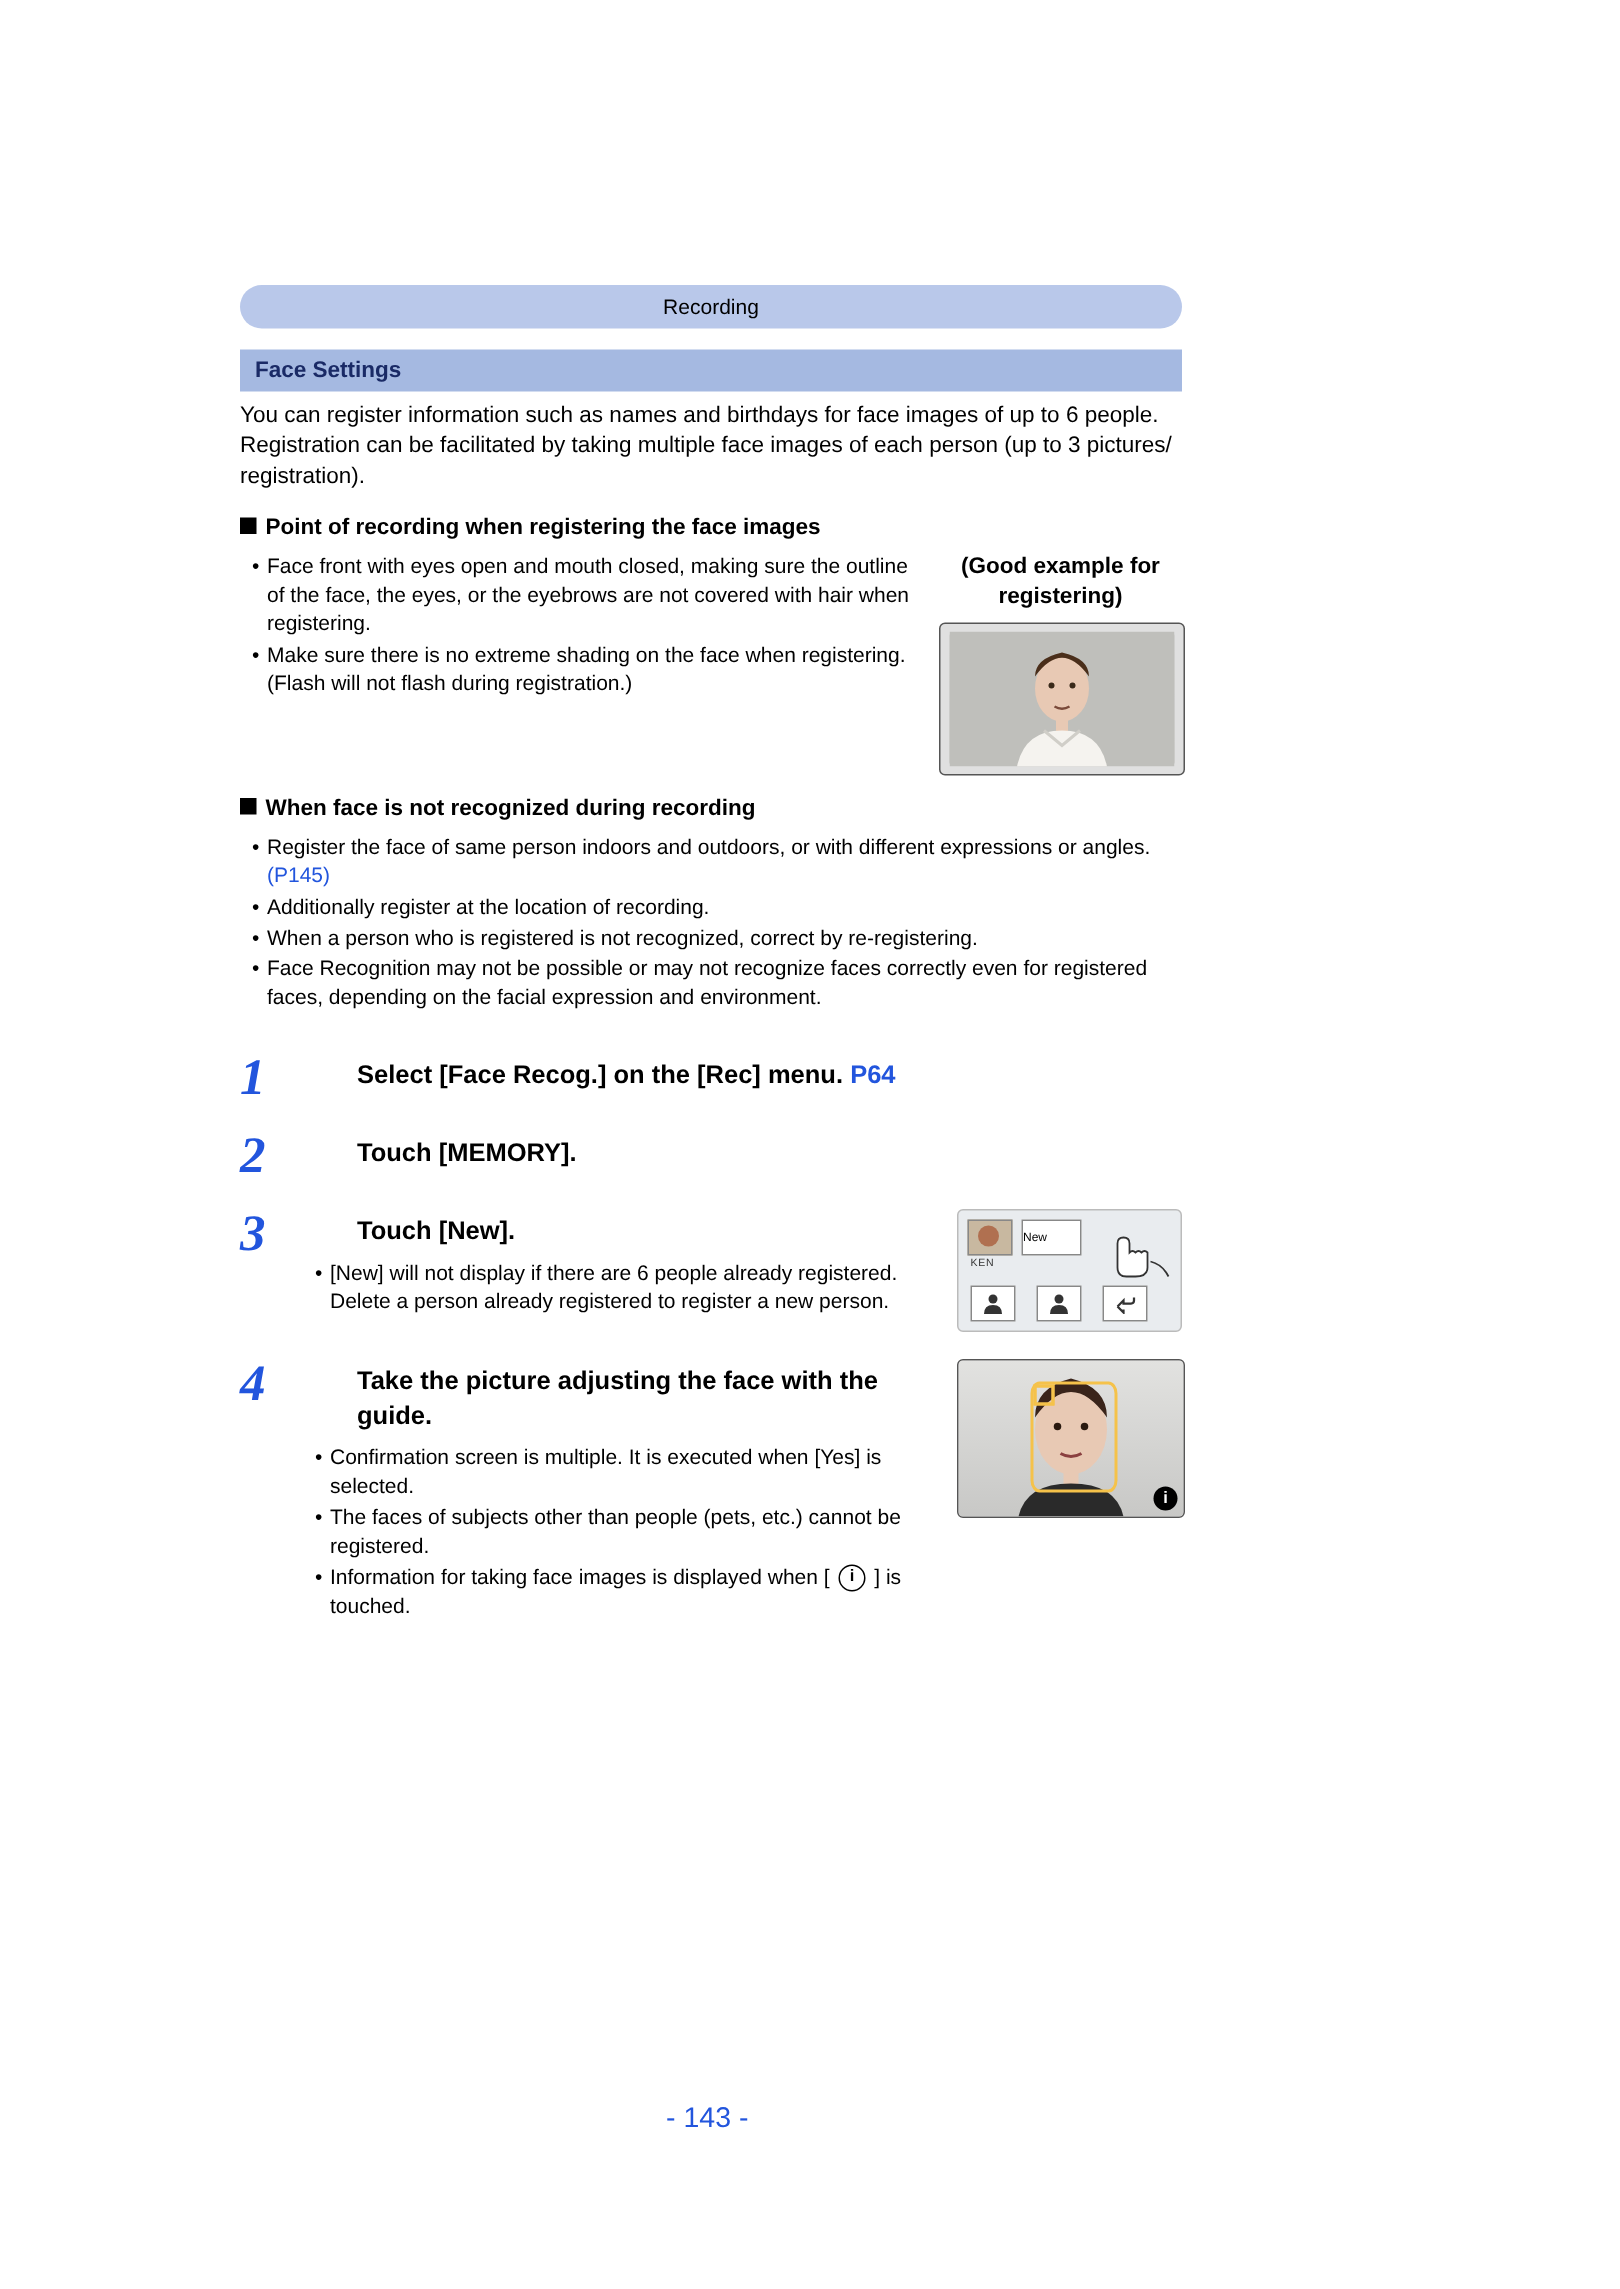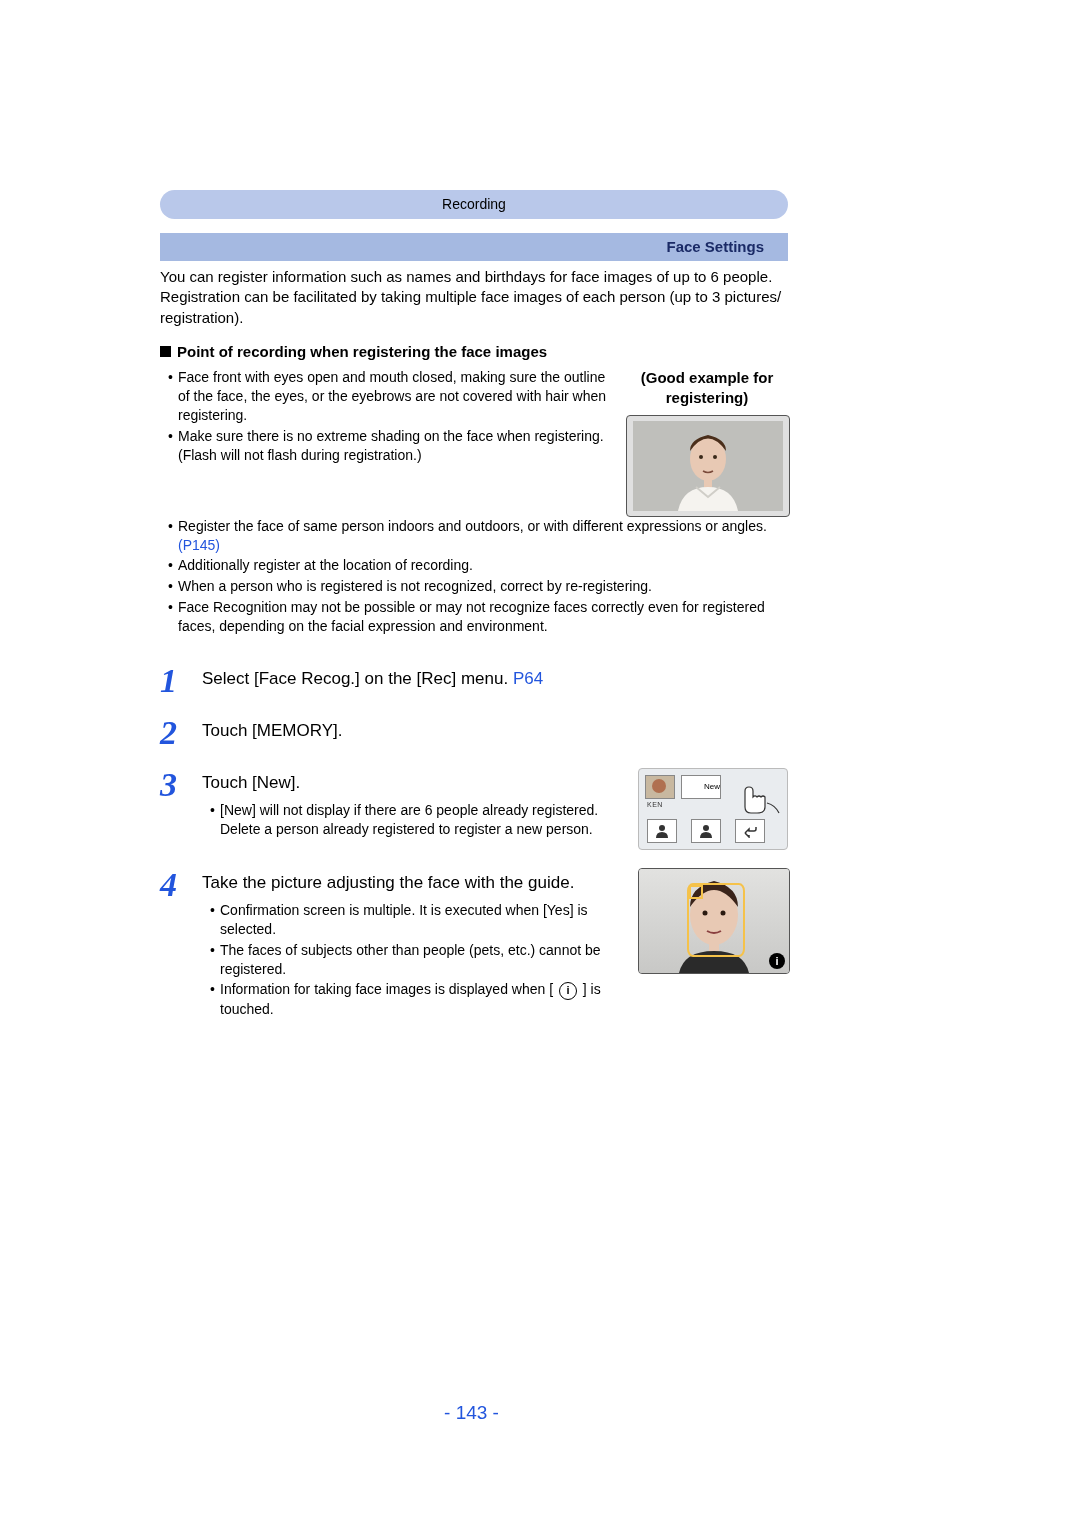--- a/index.html
+++ b/index.html
@@ -21,26 +21,25 @@
   .header-pill {
     background: #b9c8ea;
     border-radius: 16px;
     text-align: center;
     padding: 5px 0;
     font-size: 14px;
     margin-bottom: 14px;
   }
   .subheader {
     background: #a5b9e1;
-    padding: 4px 24px;
+    padding: 4px 10px;
     font-weight: bold;
     font-size: 15px;
     color: #1a2a66;
     margin-bottom: 6px;
-    text-align: right;
   }
   .body-text {
     font-size: 15px;
     margin: 0 0 14px 0;
   }
   .square-bullet {
     display: inline-block;
     width: 11px;
     height: 11px;
     background: #000;
@@ -129,22 +128,23 @@
     width: 30px;
     line-height: 1;
     flex-shrink: 0;
     text-align: left;
   }
   .step-body {
     flex: 1;
     padding-top: 4px;
   }
   .step-title {
-    font-weight: normal;
+    font-weight: bold;
     font-size: 17px;
+    margin-left: 36px;
   }
   .step-title .link-ref {
     color: #2255dd;
   }
   .step-side {
     width: 150px;
     flex-shrink: 0;
   }
   .ui-box {
     width: 150px;
@@ -165,21 +165,21 @@
     width:28px; height:22px; background:#c8b8a0; border:1px solid #888;
     position:relative;
   }
   .ui-thumb::after{
     content:"";position:absolute;left:6px;top:3px;width:14px;height:14px;border-radius:50%;background:#b07050;
   }
   .ui-name {
     font-size:7px; letter-spacing:0.5px; color:#333; position:absolute; left:8px; top:31px;
   }
   .ui-new {
-    width:38px;height:22px;border:1px solid #888;background:#fff; font-size:8px; display:flex;align-items:center;justify-content:flex-end; position:relative;
+    width:38px;height:22px;border:1px solid #888;background:#fff; font-size:8px; display:flex;align-items:center;justify-content:flex-start; position:relative;
   }
   .hand {
     position:absolute; right:4px; top:14px; width:44px; height:34px;
   }
   .ui-bottomrow {
     position:absolute; bottom:6px; left:8px; display:flex; gap:14px;
   }
   .ui-iconbox {
     width:28px;height:22px;border:1px solid #888;background:#fff;display:flex;align-items:center;justify-content:center;
   }
@@ -261,20 +261,23 @@
             <path d="M70 50 Q75 53 80 50" stroke="#7a4a3a" stroke-width="1.5" fill="none"></path>
             <rect x="71" y="58" width="8" height="10" fill="#e8c9b4"></rect>
             <path d="M45 90 Q50 66 75 66 Q100 66 105 90 Z" fill="#f5f3ef"></path>
             <path d="M63 66 L75 76 L87 66" stroke="#d0cec8" stroke-width="2" fill="none"></path>
           </svg>
         </div>
       </div>
     </div>
   </div>
 
+  <div class="subhead-line" style="margin-top:12px">
+    <span class="square-bullet"></span><span>When face is not recognized during recording</span>
+  </div>
   <ul class="bul">
     <li>
       <span>Register the face of same person indoors and outdoors, or with different expressions or angles.</span>
       <span class="link">(P145)</span>
     </li>
     <li>Additionally register at the location of recording.</li>
     <li>When a person who is registered is not recognized, correct by re-registering.</li>
     <li>Face Recognition may not be possible or may not recognize faces correctly even for registered faces, depending on the facial expression and environment.</li>
   </ul>
 

